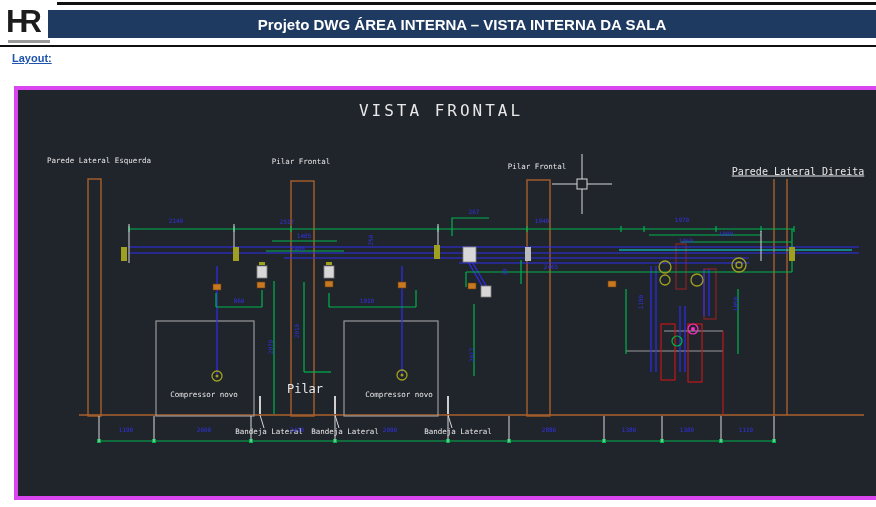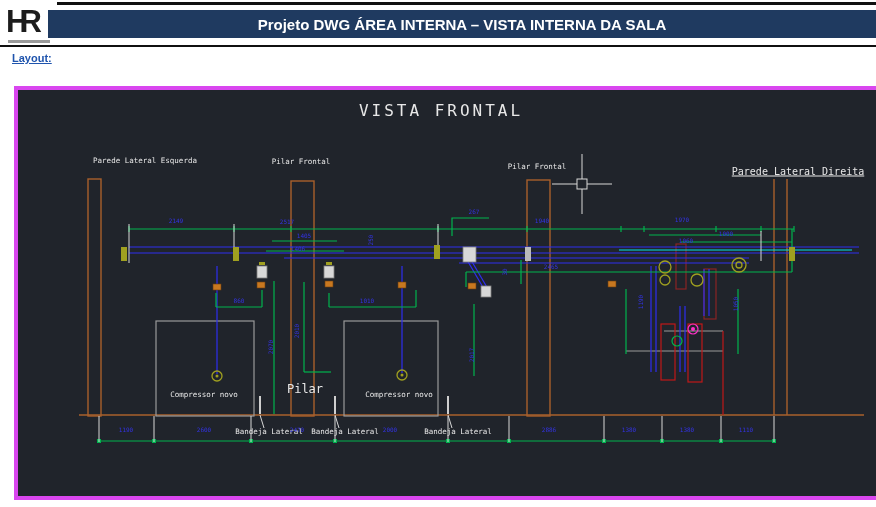--- a/index.html
+++ b/index.html
@@ -208,21 +208,21 @@
 
     <g>
       <line class="wt" x1="534" y1="94" x2="594" y2="94"></line>
       <line class="wt" x1="564" y1="64" x2="564" y2="124"></line>
       <rect x="559" y="89" width="10" height="10" fill="#20242b" stroke="#d8d8d8" stroke-width="1"></rect>
     </g>
   </svg>
 
   <div id="cad-texts">
       <span class="cadtxt" style="left: 423px; top: 20px; font-size: 16px; color: rgb(232, 232, 232); letter-spacing: 3px;">VISTA FRONTAL</span>
-      <span class="cadtxt" style="left: 81px; top: 70px; font-size: 7.5px; color: rgb(232, 232, 232); margin-left: 46px;">Parede Lateral Esquerda</span>
+      <span class="cadtxt" style="left: 81px; top: 70px; font-size: 7.5px; color: rgb(232, 232, 232);">Parede Lateral Esquerda</span>
       <span class="cadtxt" style="left: 283px; top: 71px; font-size: 7.5px; color: rgb(232, 232, 232);">Pilar Frontal</span>
       <span class="cadtxt" style="left: 519px; top: 76px; font-size: 7.5px; color: rgb(232, 232, 232);">Pilar Frontal</span>
       <span class="cadtxt" style="left: 780px; top: 81px; font-size: 10px; color: rgb(232, 232, 232); text-decoration: underline;">Parede Lateral Direita</span>
       <span class="cadtxt" style="left: 186px; top: 304px; font-size: 7.5px; color: rgb(232, 232, 232);">Compressor novo</span>
       <span class="cadtxt" style="left: 287px; top: 299px; font-size: 12px; color: rgb(232, 232, 232);">Pilar</span>
       <span class="cadtxt" style="left: 381px; top: 304px; font-size: 7.5px; color: rgb(232, 232, 232);">Compressor novo</span>
       <span class="cadtxt" style="left: 251px; top: 341px; font-size: 7.5px; color: rgb(232, 232, 232);">Bandeja Lateral</span>
       <span class="cadtxt" style="left: 327px; top: 341px; font-size: 7.5px; color: rgb(232, 232, 232);">Bandeja Lateral</span>
       <span class="cadtxt" style="left: 440px; top: 341px; font-size: 7.5px; color: rgb(232, 232, 232);">Bandeja Lateral</span>
       <span class="cadtxt" style="left: 158px; top: 130px; font-size: 6px; color: rgb(51, 51, 230);">2149</span>

